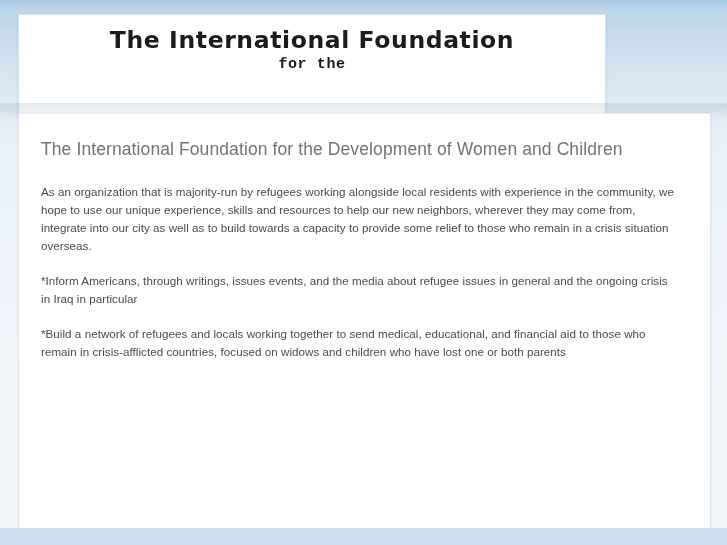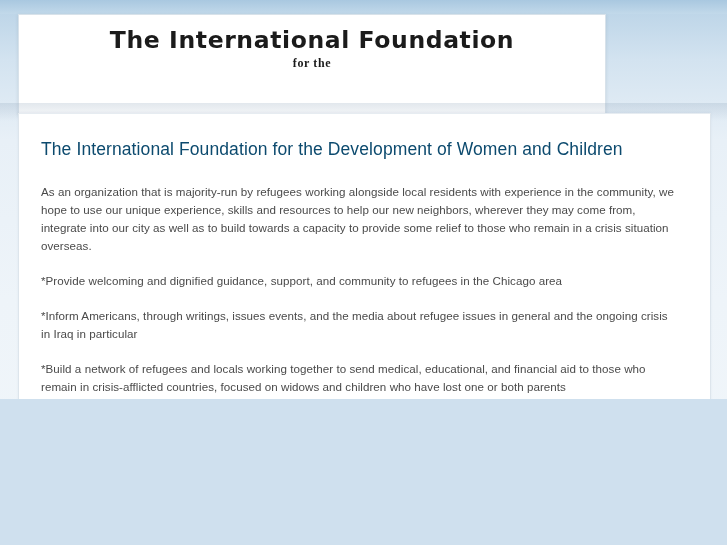--- a/index.html
+++ b/index.html
@@ -12,21 +12,21 @@
     overflow: hidden;
     background: #cfe0ee;
     font-family: "Liberation Sans", sans-serif;
     -webkit-font-smoothing: antialiased;
   }
 
   
   .page {
     position: relative;
     width: 727px;
-    height: 399px;
+    height: 528px;
     background: linear-gradient(to bottom, #b8d2e6 0px, #d3e3f0 60px, #e8f0f7 140px, #eef4f9 300px, #f1f6fa 545px);
     overflow: hidden;
   }
 
   
   .top-strip {
     position: absolute;
     top: 0; left: 0; right: 0;
     height: 14px;
     background: linear-gradient(to bottom, #a9c8e0, #c2d9ea);
@@ -52,22 +52,22 @@
   }
   .banner-line1 {
     font-family: "DejaVu Sans", sans-serif;
     font-size: 23.5px;
     font-weight: bold;
     letter-spacing: 0.6px;
     line-height: 1.15;
     white-space: nowrap;
   }
   .banner-line2 {
-    font-family: Liberation Serif, serif;
-    font-size: 12px;
+    font-family: Liberation Mono, monospace;
+    font-size: 15px;
     font-weight: bold;
     letter-spacing: 0.6px;
     line-height: 1.5;
   }
   .banner-line3 {
     font-family: "DejaVu Sans", sans-serif;
     font-size: 21.5px;
     font-weight: bold;
     letter-spacing: 0.5px;
     line-height: 1.2;
@@ -100,21 +100,21 @@
   }
 
   .content-inner {
     padding: 24px 32px 0 22px;
   }
 
   h1.page-title {
     font-family: "Liberation Sans", sans-serif;
     font-size: 17.5px;
     font-weight: normal;
-    color: #0c4a6e;
+    color: #737373;
     margin: 0 0 22px 0;
     letter-spacing: 0.1px;
     line-height: 1.3;
   }
 
   p.body-text {
     font-family: "Liberation Sans", sans-serif;
     font-size: 11.6px;
     color: #4a4a4a;
     line-height: 1.55;
@@ -137,20 +137,19 @@
     </div>
   </div>
 
   <div class="under-banner"></div>
 
   <div class="content-card">
     <div class="content-inner">
       <h1 class="page-title">The International Foundation for the Development of Women and Children</h1>
 
       <p class="body-text">As an organization that is majority-run by refugees working alongside local residents with experience in the community, we hope to use our unique experience, skills and resources to help our new neighbors, wherever they may come from, integrate into our city as well as to build towards a capacity to provide some relief to those who remain in a crisis situation overseas.</p>
-      <p class="body-text">*Provide welcoming and dignified guidance, support, and community to refugees in the Chicago area</p>
       <p class="body-text">*Inform Americans, through writings, issues events, and the media about refugee issues in general and the ongoing crisis in Iraq in particular</p>
       <p class="body-text">*Build a network of refugees and locals working together to send medical, educational, and financial aid to those who remain in crisis-afflicted countries, focused on widows and children who have lost one or both parents</p>
 
     </div>
   </div>
 
 </div>
 
 </body></html>

